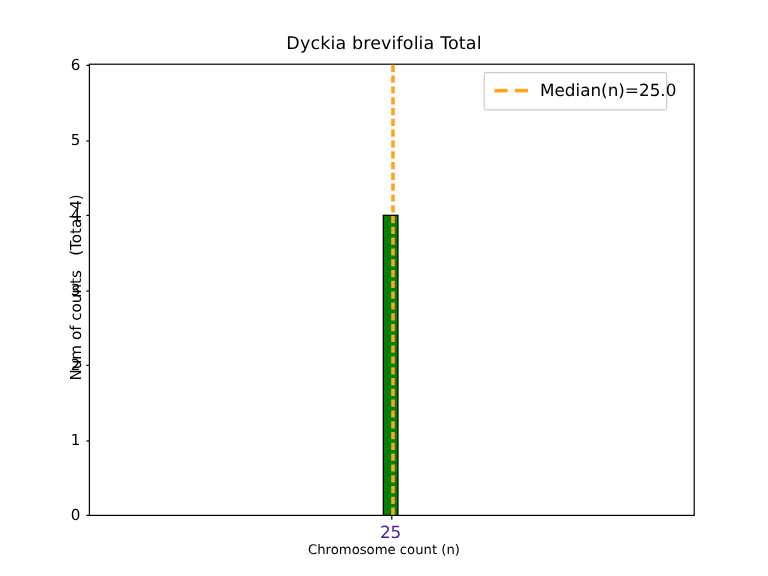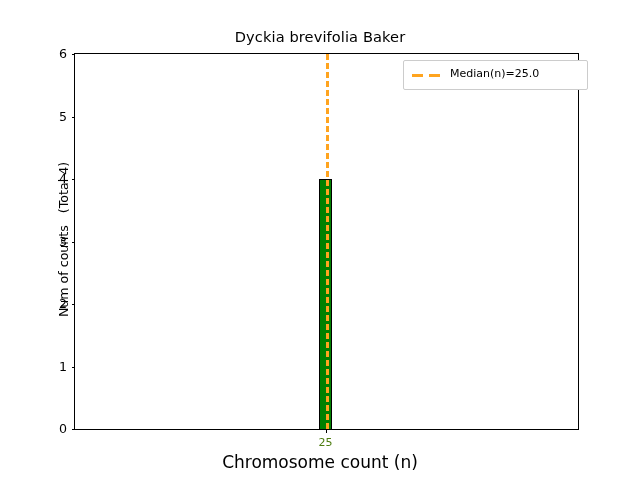--- a/index.html
+++ b/index.html
@@ -86,32 +86,32 @@
   .xtick {
     position: absolute;
     top: 100%;
     height: 3.5px;
     width: 0;
     border-left: 1.15px solid #000000;
   }
   .xticklabel {
     position: absolute;
     top: calc(100% + 7px);
-    font-size: 11px;
-    color: #4d7c0f;
+    font-size: 14px;
+    color: #4c1d95;
     white-space: nowrap;
     transform: translateX(-50%);
   }
   #xlabel {
     position: absolute;
     left: 0;
     top: 452px;
     width: 640px;
     text-align: center;
-    font-size: 17px;
+    font-size: 11px;
     color: #000000;
   }
 
   
   .bar {
     position: absolute;
     box-sizing: border-box;
     border: 1.6px solid #000000;
   }
 
@@ -121,30 +121,30 @@
     width: 0;
     border-left: 3.6px dashed #ffa41f;
     
   }
 
   
   #legend {
     position: absolute;
     left: 403px;
     top: 60px;
-    width: 185px;
+    width: 153px;
     box-sizing: border-box;
     background: #ffffff;
     border: 0.9px solid #cccccc;
     border-radius: 2px;
     padding: 6px 7px 6px 7px;
     display: flex;
     flex-direction: row;
     align-items: flex-start;
-    font-size: 11px;
+    font-size: 14px;
     color: #000000;
   }
   #legend-handle {
     position: relative;
     width: 32px;
     min-width: 32px;
     height: 15px;
     margin-right: 7px;
     margin-top: 1px;
   }
@@ -162,21 +162,21 @@
     line-height: 1.32;
     white-space: nowrap;
   }
   #legend-text span { display: block; }
 </style>
 </head>
 <body>
 
 <div id="figure">
 
-  <div id="chart-title">Dyckia brevifolia Baker</div>
+  <div id="chart-title">Dyckia brevifolia Total</div>
 
   <div id="axes">
     <div id="plot-area">
 
       <div class="ytick" style="top:375px;"></div>
       <div class="ytick" style="top:312.5px;"></div>
       <div class="ytick" style="top:250px;"></div>
       <div class="ytick" style="top:187.5px;"></div>
       <div class="ytick" style="top:125px;"></div>
       <div class="ytick" style="top:62.5px;"></div>

